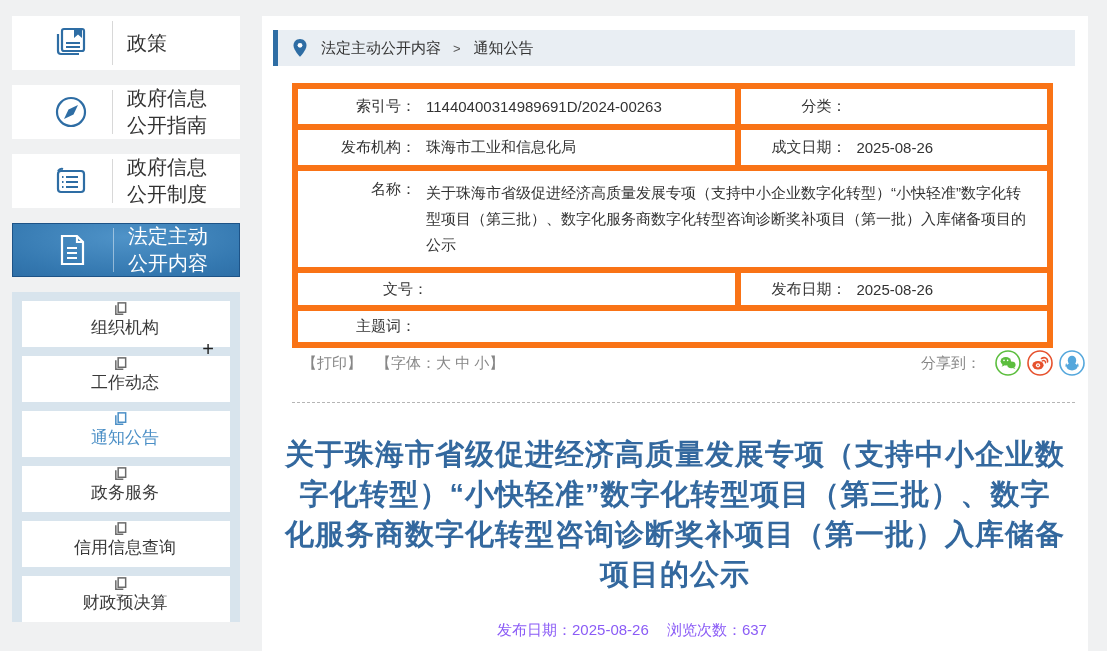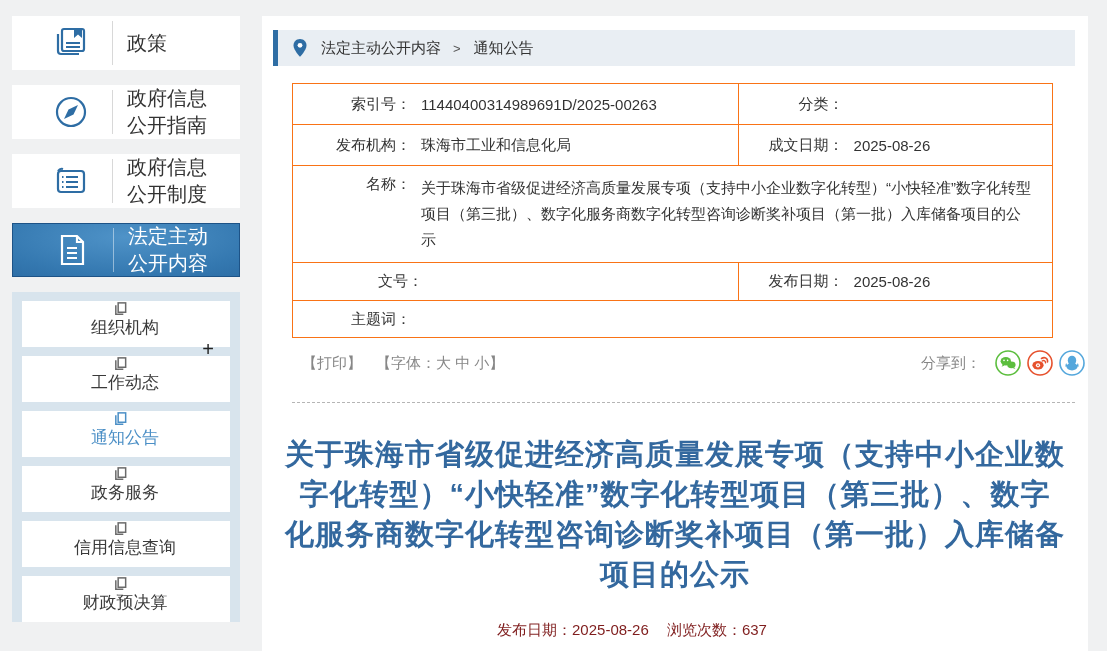--- a/index.html
+++ b/index.html
@@ -26,21 +26,21 @@
   }
   .breadcrumb svg { margin-left:14px; }
   .crumb { margin-left:13px; cursor:pointer; }
   .crumb-sep { margin-left:12px; color:#555; font-size:13px; }
 
   
   .meta-table {
     position:absolute; left:30px; top:67px; width:761px;
     border-collapse:collapse; font-size:15px; color:#333;
   }
-  .meta-table td { border:1px solid #f97316; vertical-align:middle; padding:0; background:#fff; }
+  .meta-table td { border:6px solid #f97316; vertical-align:middle; padding:0; background:#fff; }
   .cell { display:flex; align-items:center; }
   .cell-top { align-items:flex-start; padding-top:9px; padding-bottom:9px; }
   .lab { display:inline-block; text-align:right; flex:none; }
   .lab-l { width:118px; }
   .lab-r { width:105px; }
   .val { padding-left:10px; }
   .val-wrap { flex:1; padding-right:18px; line-height:26px; }
   .td-left { width:446px; }
   .td-right { width:315px; }
 
@@ -60,21 +60,21 @@
   }
 
   
   .article-title {
     position:absolute; left:23px; top:418px; width:780px;
     text-align:center; color:#33689e; font-size:29px; font-weight:bold;
     line-height:40px; letter-spacing:1px;
   }
   .article-meta {
     position:absolute; left:0; top:605px; width:740px;
-    text-align:center; font-size:15px; color:#7f1d1d;
+    text-align:center; font-size:15px; color:#8b5cf6;
   }
   .article-meta span { margin:0 7px; }
 
   
   .sidebar { position:absolute; left:12px; top:16px; width:228px; }
   .side-card {
     height:54px; background:#fff; margin-bottom:15px;
     display:flex; align-items:center; cursor:pointer;
   }
   .card-icon { width:100px; flex:none; display:flex; justify-content:center; padding-left:18px; }
@@ -216,21 +216,21 @@
     <span class="crumb-sep">&gt;</span>
     <span class="crumb">通知公告</span>
   </div>
 
   <table class="meta-table">
     <tbody>
         <tr>
       <td class="td-left" style="height:41px;">
         <div class="cell">
           <span class="lab lab-l">索引号：</span>
-          <span class="val">11440400314989691D/2025-00263</span>
+          <span class="val">11440400314989691D/2024-00263</span>
         </div>
       </td>
       <td class="td-right">
         <div class="cell">
           <span class="lab lab-r">分类：</span>
           <span class="val"></span>
         </div>
       </td>
     </tr>
     <tr>

